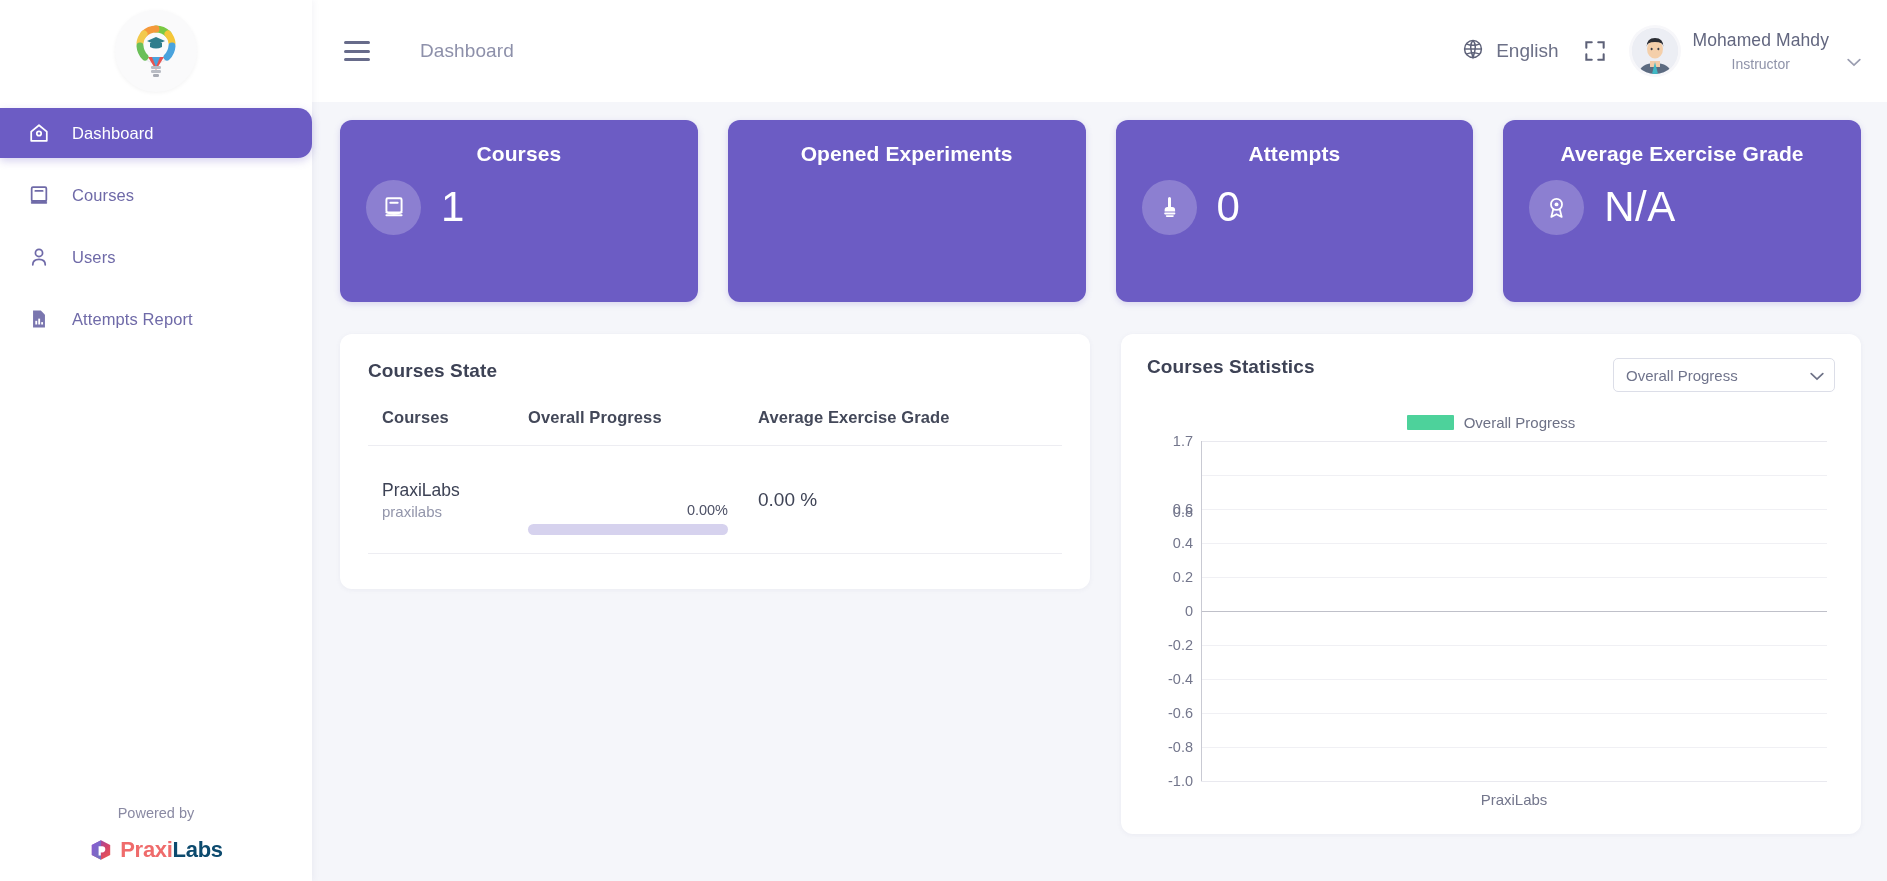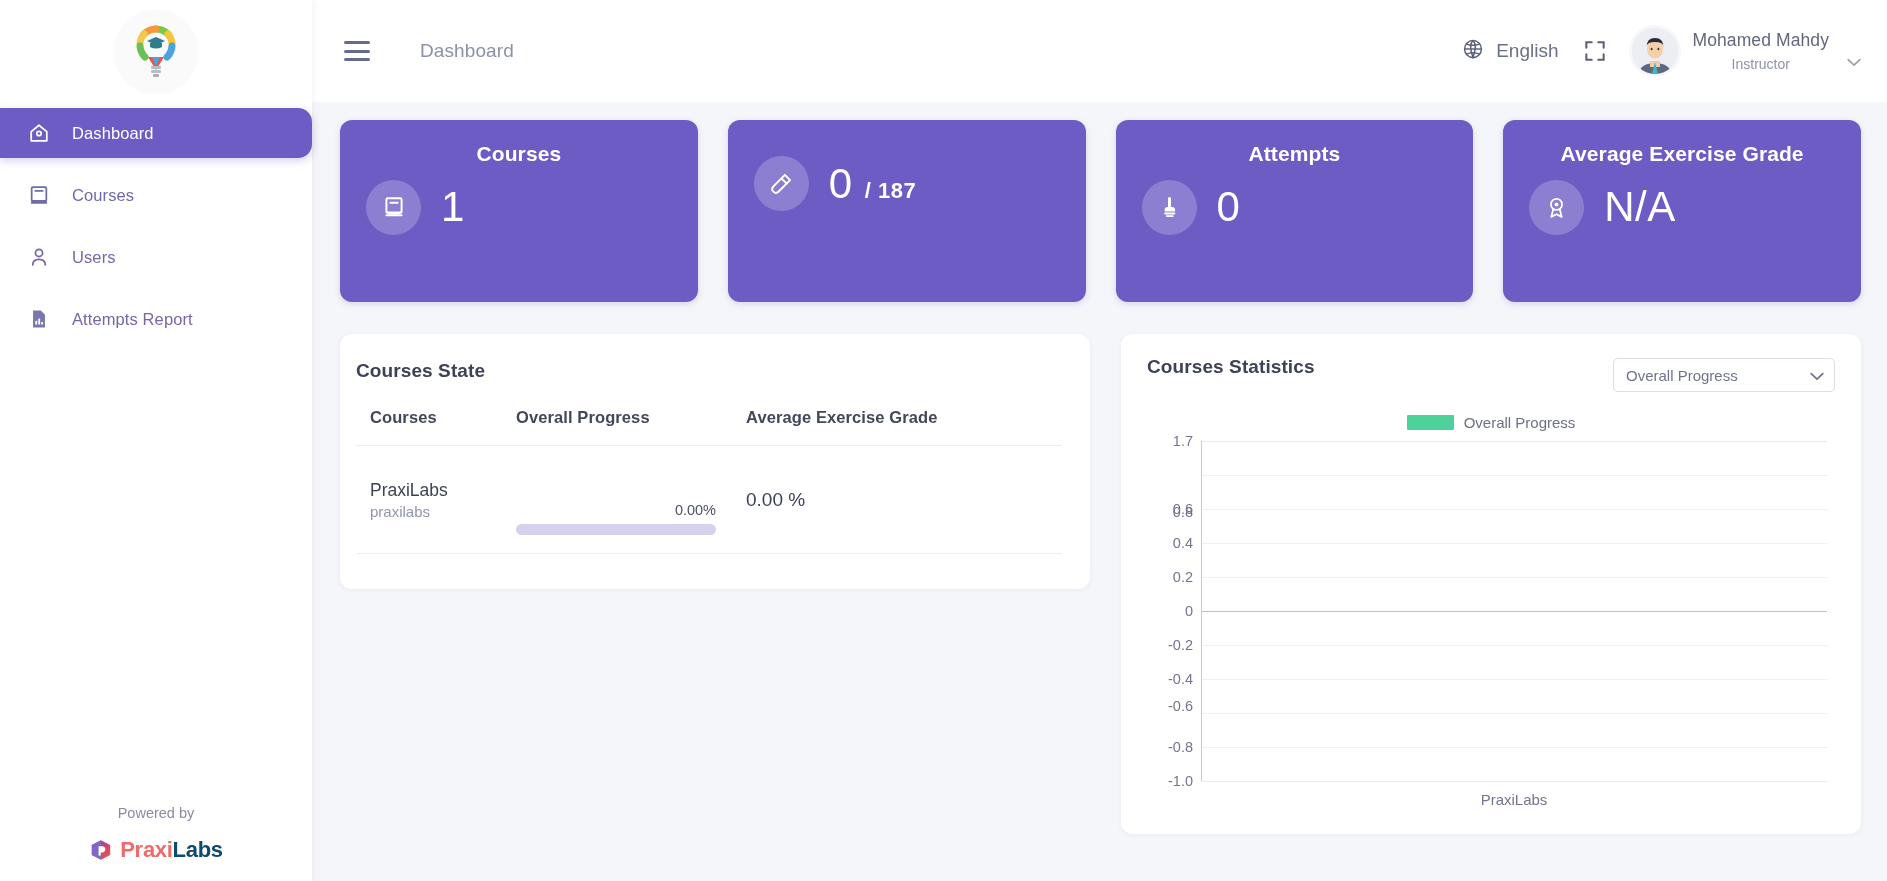--- a/index.html
+++ b/index.html
@@ -132,21 +132,21 @@
     display: flex;
     gap: 31px;
     margin-top: 32px;
     align-items: flex-start;
   }
   .panel {
     background: #ffffff;
     border-radius: 12px;
     box-shadow: 0 1px 5px rgba(100,100,140,0.07);
   }
-  .panel-left { width: 750px; height: 255px; padding: 26px 28px 0 16px; }
+  .panel-left { width: 750px; height: 255px; padding: 26px 28px 0 28px; }
   .panel-right { flex: 1 1 auto; height: 500px; padding: 22px 26px 16px 26px; }
   .panel-title { font-size: 19px; font-weight: bold; color: #3d4255; letter-spacing: 0.1px; }
 
   table.cs-table { width: 100%; border-collapse: collapse; margin-top: 26px; }
   table.cs-table th {
     text-align: left;
     font-size: 16.5px; font-weight: bold; color: #434859;
     padding: 0 0 18px 0;
     letter-spacing: 0.1px;
   }
@@ -386,32 +386,21 @@
                 <path d="M5 19.6 H19"></path>
               </svg>
             </div>
             <div class="stat-value">
               <span>1</span>
             </div>
           </div>
         </div>
 
         <div class="stat-card">
-          <div class="stat-body">
-            <div class="stat-icon">
-              <svg width="26" height="26" viewBox="0 0 24 24" fill="none" stroke="#ffffff" stroke-width="1.8" stroke-linecap="round" stroke-linejoin="round">
-                <path d="M15.6 3.6 L20.4 8.4 L9.6 19.2 a3.4 3.4 0 0 1 -4.8 -4.8 Z"></path>
-                <path d="M12.4 6.8 L17.2 11.6"></path>
-              </svg>
-            </div>
-            <div class="stat-value">
-              <span>0</span>
-              <span class="suffix">/ 187</span>
-            </div>
-          </div>
+          <div class="stat-title">Opened Experiments</div>
         </div>
 
         <div class="stat-card">
           <div class="stat-title">Attempts</div>
           <div class="stat-body">
             <div class="stat-icon">
               <svg width="24" height="24" viewBox="0 0 24 24" fill="#ffffff">
                 <path d="M11 3.4 a1.5 1.5 0 0 1 3 0 V12 h1.1 a3 3 0 0 1 3 3 v1.6 H7.6 V15 a3 3 0 0 1 3 -3 H11 Z"></path>
                 <rect x="7.2" y="17.6" width="11.2" height="1.8" rx="0.8"></rect>
                 <rect x="8.8" y="20.3" width="8" height="1.6" rx="0.8"></rect>
@@ -505,21 +494,21 @@
                 <div class="ytick" style="top: 102px;">0.4</div>
                 <div class="grid-row" style="top: 136px;"></div>
                 <div class="ytick" style="top: 136px;">0.2</div>
                 <div class="grid-row zero" style="top: 170px;"></div>
                 <div class="ytick" style="top: 170px;">0</div>
                 <div class="grid-row" style="top: 204px;"></div>
                 <div class="ytick" style="top: 204px;">-0.2</div>
                 <div class="grid-row" style="top: 238px;"></div>
                 <div class="ytick" style="top: 238px;">-0.4</div>
                 <div class="grid-row" style="top: 272px;"></div>
-                <div class="ytick" style="top: 265px;">-0.6</div>
+                <div class="ytick" style="top: 272px;">-0.6</div>
                 <div class="grid-row" style="top: 306px;"></div>
                 <div class="ytick" style="top: 306px;">-0.8</div>
                 <div class="grid-row edge" style="top: 340px;"></div>
                 <div class="ytick" style="top: 340px;">-1.0</div>
               </div>
             <div class="yaxis"></div>
             <div class="xlabel">PraxiLabs</div>
           </div>
         </div>
 

